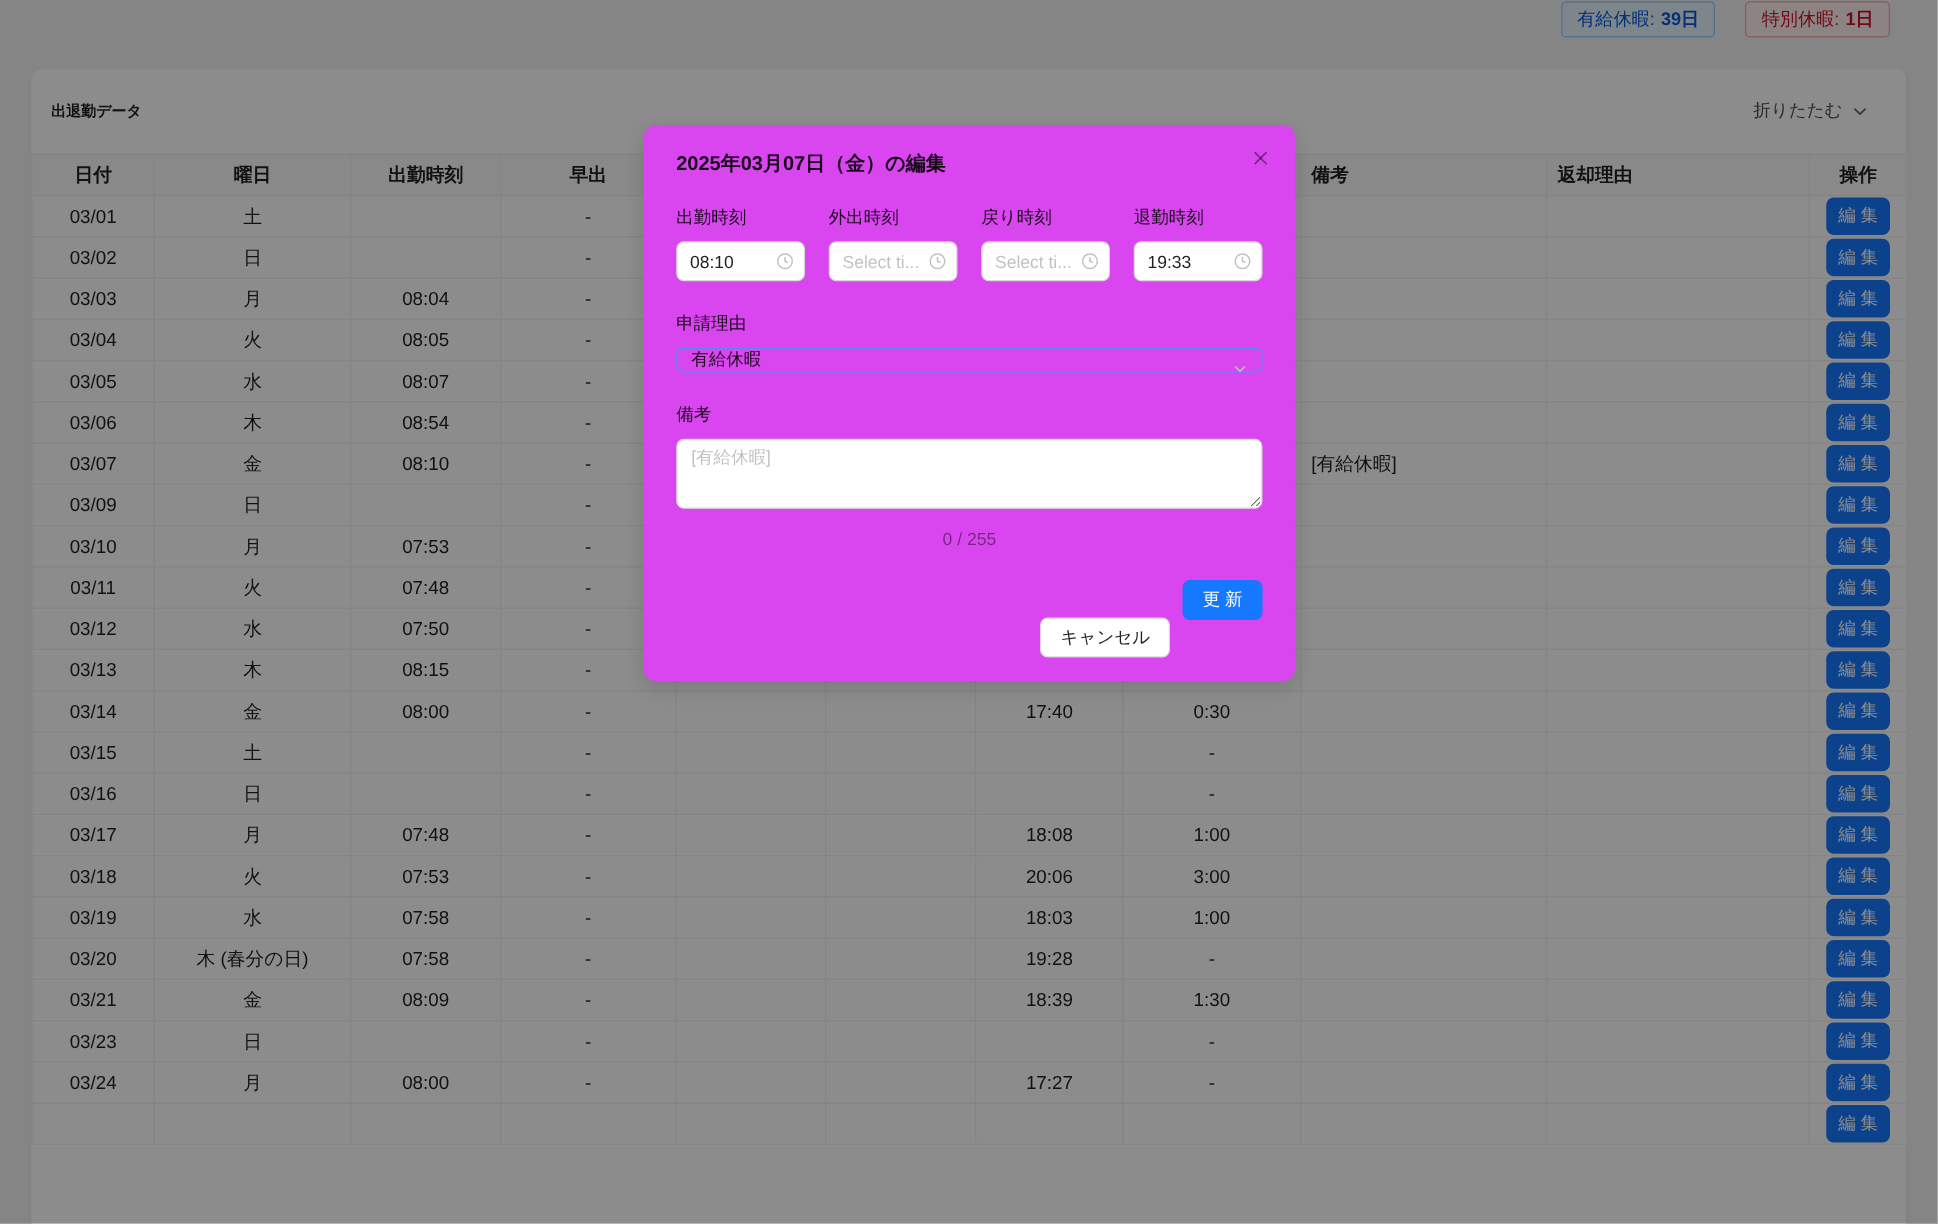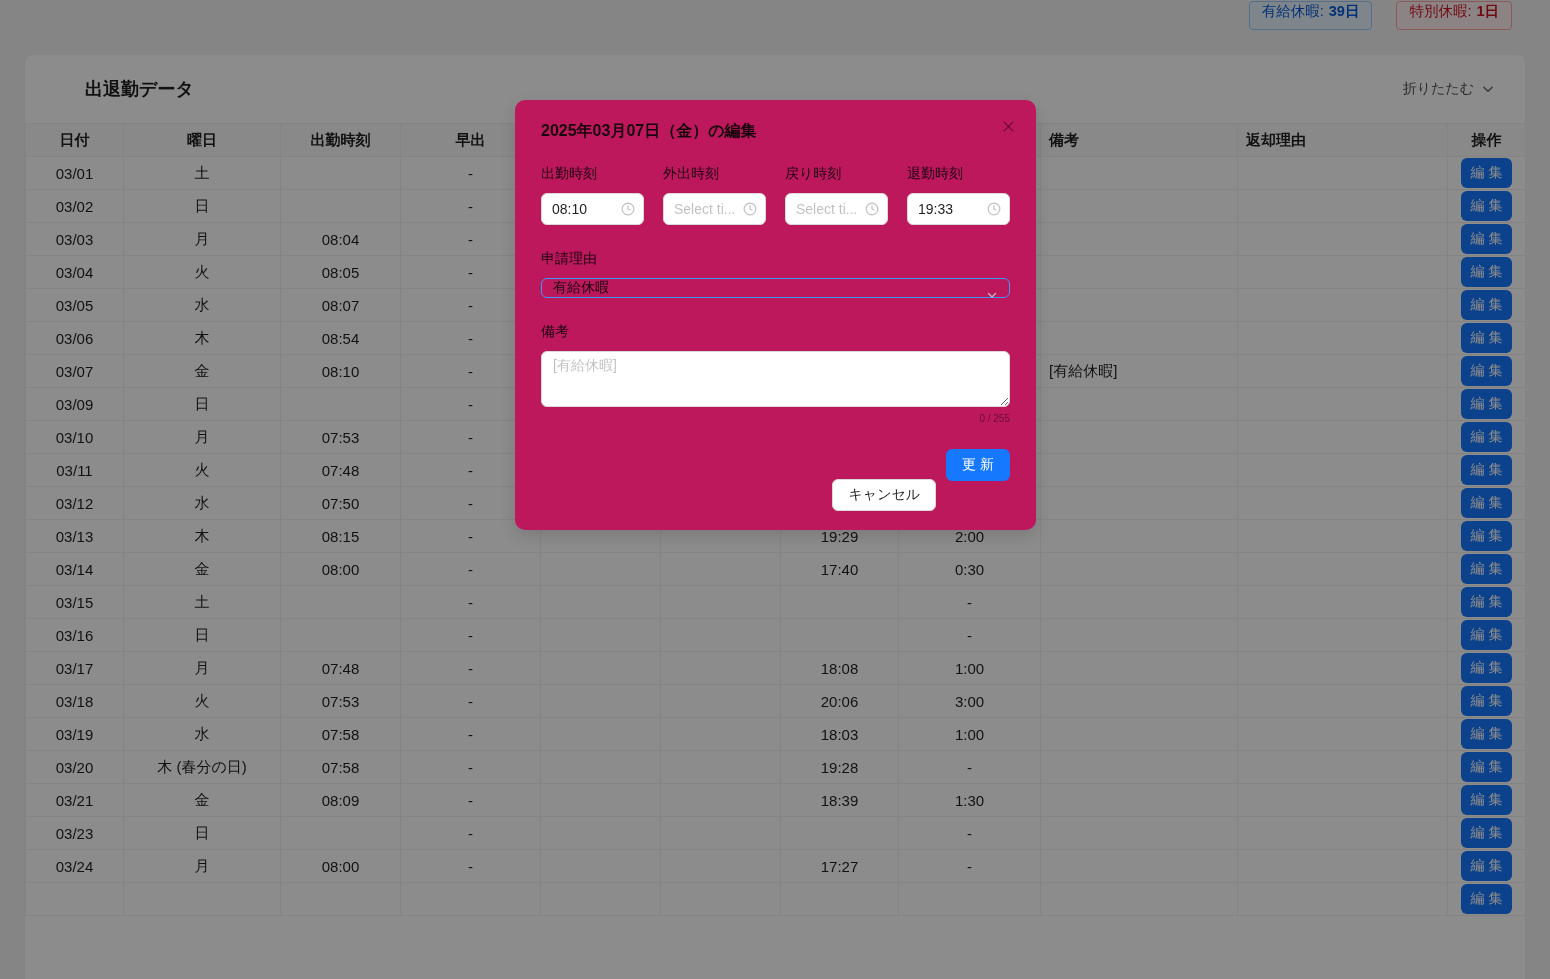--- a/index.html
+++ b/index.html
@@ -12,52 +12,52 @@
   }
   *{box-sizing:border-box;}
   html,body{margin:0;padding:0;}
   body{
     width:1550px;height:979px;overflow:hidden;position:relative;
     background:var(--page-bg);color:var(--text);
     font-family:"Liberation Sans","DejaVu Sans",sans-serif;font-size:14px;
   }
   
   .top-bar{position:absolute;top:1px;right:38px;display:flex;gap:24px;z-index:1;}
-  .tag{height:29px;display:flex;padding:0 12px;border-radius:4px;
+  .tag{height:29px;display:flex;align-items:center;padding:0 12px;border-radius:4px;
        font-size:14.5px;gap:5px;}
   .tag .tag-value{font-weight:bold;}
   .tag-blue{background:var(--tag-blue-bg);border:1px solid var(--tag-blue-border);color:var(--tag-blue-text);}
   .tag-red{background:var(--tag-red-bg);border:1px solid var(--tag-red-border);color:var(--tag-red-text);}
   
   .card{position:absolute;left:25px;top:55px;width:1500px;height:935px;background:#fff;
         border-radius:8px 8px 0 0;box-shadow:0 1px 2px rgba(0,0,0,0.06);}
   .card-header{height:68px;display:flex;align-items:center;justify-content:space-between;
                padding:0 30px 0 16px;}
-  .card-title{font-size:18px;font-weight:bold;margin-left:44px;}
+  .card-title{font-size:12px;font-weight:bold;}
   .collapse-ctl{display:flex;align-items:center;gap:7px;color:rgba(0,0,0,0.7);cursor:pointer;font-size:14px;}
   .collapse-ctl svg{display:block;color:rgba(0,0,0,0.6);}
   
   table.att{width:1500px;border-collapse:collapse;table-layout:fixed;background:#fff;}
   .att th,.att td{height:33px;padding:0 4px;border-right:1px solid var(--line);
                   border-bottom:1px solid var(--line);text-align:center;font-size:15px;
                   overflow:hidden;white-space:nowrap;color:var(--text);}
   .att th{border-top:1px solid var(--line);background:var(--header-bg);font-weight:bold;}
   .att th:first-child,.att td:first-child{border-left:1px solid var(--line);}
   .att .left{text-align:left;padding-left:8px;}
   .c0{width:98px;} .c1{width:157px;} .c2{width:120px;} .c3{width:140px;}
   .c4{width:120px;} .c5{width:120px;} .c6{width:118px;} .c7{width:142px;}
   .c8{width:197px;} .c9{width:210px;} .c10{width:78px;}
   .day-blue{color:var(--day-blue);}
   .day-red{color:var(--day-red);}
   .edit-btn{background:var(--accent);color:#fff;border:none;border-radius:6px;height:30px;
             padding:0 10px;font-size:14px;cursor:pointer;
             font-family:"Liberation Sans","DejaVu Sans",sans-serif;}
   
   .overlay{position:absolute;inset:0;background:rgba(0,0,0,0.45);z-index:100;}
-  .modal{position:absolute;left:515px;top:100px;width:521px;background:#be185d;border-radius:10px;
+  .modal{position:absolute;left:515px;top:100px;width:521px;background:#d946ef;border-radius:10px;
          z-index:101;padding:21px 26px 19px;box-shadow:0 6px 16px rgba(0,0,0,0.12);}
   .modal-title{font-size:16px;font-weight:bold;margin:0 0 23px;}
   .modal-close{position:absolute;top:14px;right:16px;width:24px;height:24px;border:none;background:none;
                color:var(--muted);cursor:pointer;padding:0;display:flex;align-items:center;justify-content:center;}
   .time-row{display:flex;gap:19px;}
   .field{flex:1;min-width:0;}
   .field-label{font-size:14px;margin-bottom:10px;}
   .input-wrap{position:relative;}
   .time-input{width:100%;height:32px;border:1px solid var(--border);border-radius:6px;
               padding:0 28px 0 10px;font-size:14px;color:var(--text);outline:none;
@@ -65,21 +65,21 @@
   .time-input::placeholder{color:var(--placeholder);}
   .input-icon{position:absolute;right:9px;top:9px;color:var(--placeholder);pointer-events:none;}
   .section-label{font-size:14px;margin:25px 0 10px;}
   .select-box{height:20px;border:1px solid var(--select-focus);border-radius:6px;display:flex;
               align-items:center;padding:0 11px;position:relative;cursor:pointer;font-size:14px;}
   .select-arrow{position:absolute;right:11px;top:9px;color:#bfbfbf;}
   .remarks-area{width:100%;height:56px;border:1px solid var(--border);border-radius:6px;
                 padding:5px 11px;font-size:14px;color:var(--text);outline:none;resize:both;
                 font-family:"Liberation Sans","DejaVu Sans",sans-serif;}
   .remarks-area::placeholder{color:var(--placeholder);}
-  .char-counter{text-align:right;color:var(--muted);font-size:10px;margin-top:3px;}
+  .char-counter{text-align:center;color:var(--muted);font-size:14px;margin-top:13px;}
   .modal-footer{display:flex;justify-content:flex-end;gap:10px;margin-top:25px;}
   .btn{height:32px;border-radius:6px;font-size:14px;padding:0 15px;cursor:pointer;
        font-family:"Liberation Sans","DejaVu Sans",sans-serif;}
   .btn-default{background:#fff;border:1px solid var(--border);color:var(--text);margin-top:30px;}
   .btn-primary{background:var(--accent);border:1px solid var(--accent);color:#fff;}
 </style>
 </head>
 <body>
 
 <div class="top-bar">

